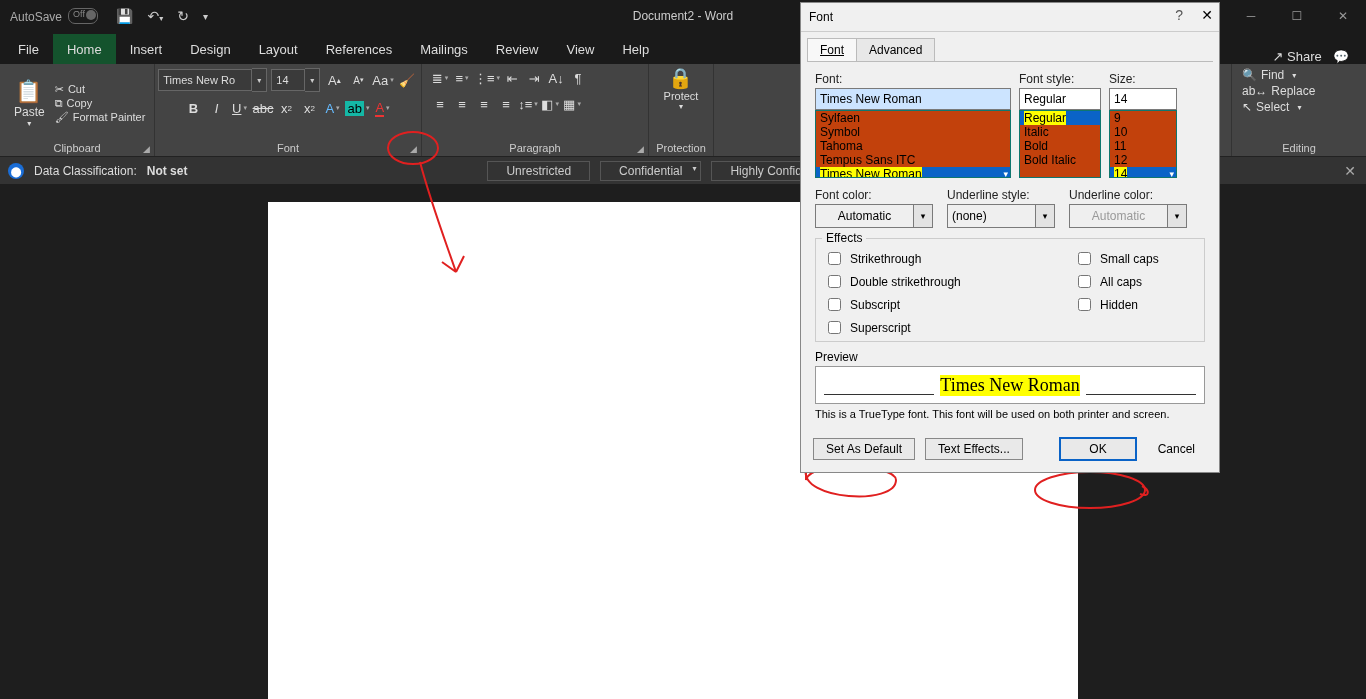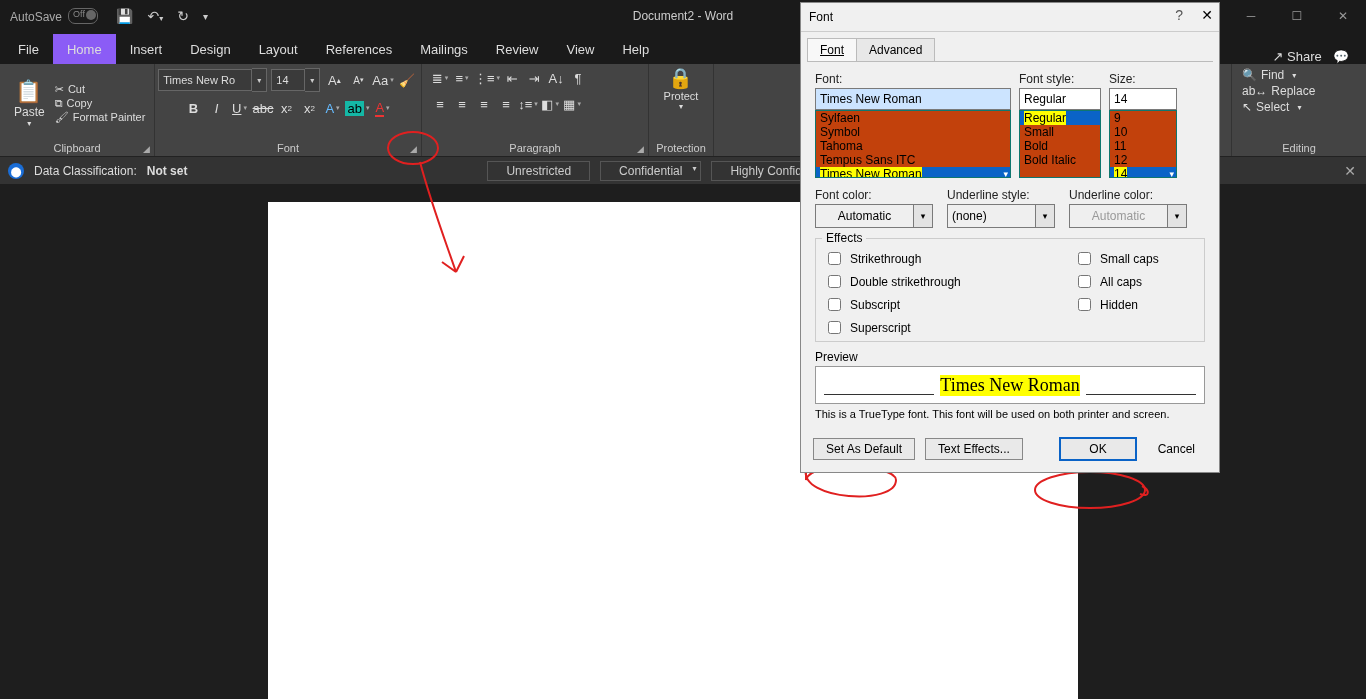--- a/index.html
+++ b/index.html
@@ -8,21 +8,21 @@
   .toggle{width:28px;height:14px;border:1px solid #666;border-radius:7px;position:relative;display:inline-block}
   .toggle::before{content:"";position:absolute;right:1px;top:1px;width:10px;height:10px;border-radius:50%;background:#666}
   .toggle-off{font-size:9px;position:absolute;left:4px;top:0;color:#888}
   .qat{display:flex;align-items:center;gap:14px;margin-left:18px}
   .qat .ico{color:#ccc;font-size:14px}
   .titlecenter{position:absolute;left:50%;transform:translateX(-50%);color:#ccc;font-size:12px}
   .wbtn{position:absolute;right:0;top:0;display:flex}
   .wbtn div{width:46px;height:32px;display:flex;align-items:center;justify-content:center;color:#999}
   .tabs{height:32px;background:#1a1a1a;display:flex;align-items:flex-end;padding:0 4px}
   .tab{padding:8px 14px 7px;color:#ddd;font-size:13px;cursor:pointer}
-  .tab.active{background:#8b5cf6}
+  .tab.active{background:#14532d}
   .tabs-right{margin-left:auto;display:flex;align-items:center;gap:12px;padding-right:12px;color:#ddd;font-size:13px}
   .ribbon{height:92px;background:#444;display:flex;border-bottom:1px solid #222}
   .group{border-right:1px solid #333;display:flex;flex-direction:column;justify-content:space-between;padding:2px 2px 0}
   .group-label{font-size:11px;color:#ccc;text-align:center;padding:2px 4px;position:relative}
   .launcher{position:absolute;right:2px;bottom:2px;font-size:9px;color:#aaa;cursor:pointer}
   .group-body{flex:1;display:flex;align-items:center;padding:2px 6px;gap:4px}
   .vstack{display:flex;flex-direction:column;gap:1px;font-size:11px;color:#ddd}
   .vstack-row{display:flex;align-items:center;gap:4px}
   .paste-big{display:flex;flex-direction:column;align-items:center;padding:2px 6px;color:#ddd}
   .fontname{display:flex;align-items:center}
@@ -296,21 +296,21 @@
           <div>Tahoma</div>
           <div>Tempus Sans ITC</div>
           <div class="li-sel" style="position:relative"><span class="hl" style="color:#000">Times New Roman</span><span style="position:absolute;right:2px;font-size:9px">▾</span></div>
         </div>
       </div>
       <div class="col" style="width:82px">
         <label class="lbl"><span>Font style:</span></label>
         <input class="txtin" value="Regular" style="">
         <div class="listbox" style="height:66px">
           <div class="li-sel"><span class="hl" style="color:#000">Regular</span></div>
-          <div>Small</div>
+          <div>Italic</div>
           <div>Bold</div>
           <div>Bold Italic</div>
         </div>
       </div>
       <div class="col" style="width:68px">
         <label class="lbl"><span>Size:</span></label>
         <input class="txtin" value="14" style="">
         <div class="listbox" style="height:66px">
           <div>9</div>
           <div>10</div>

